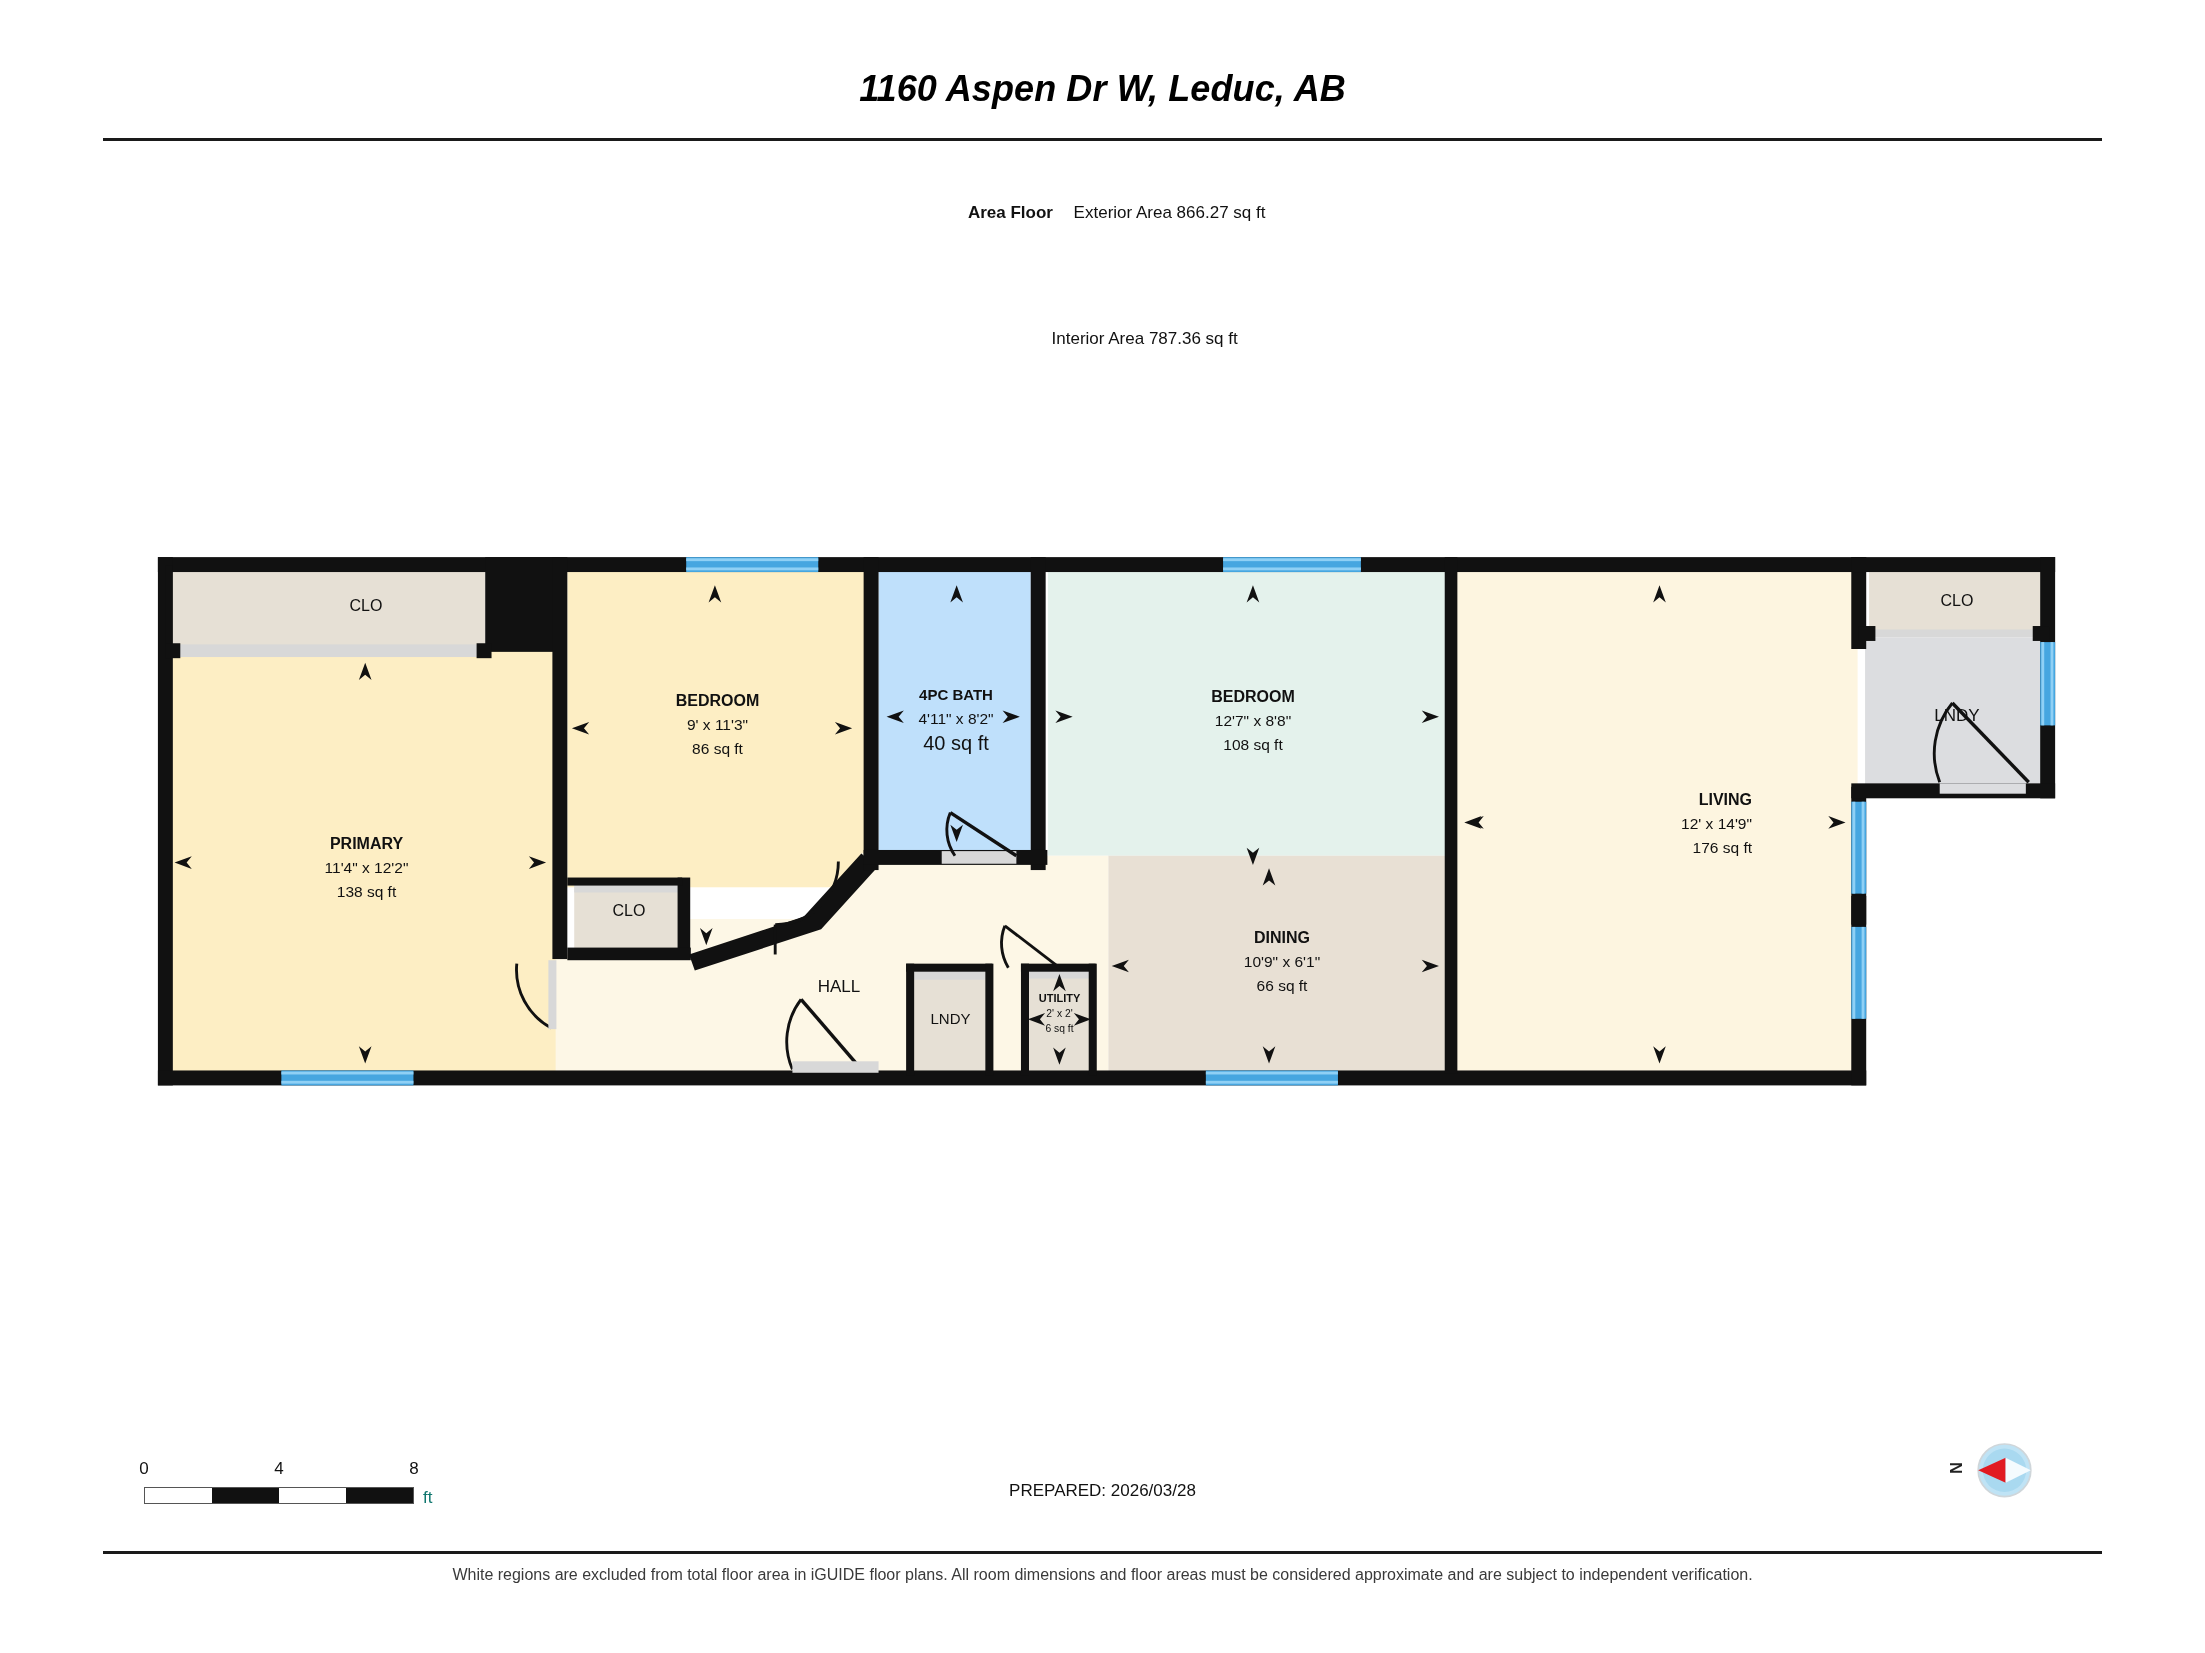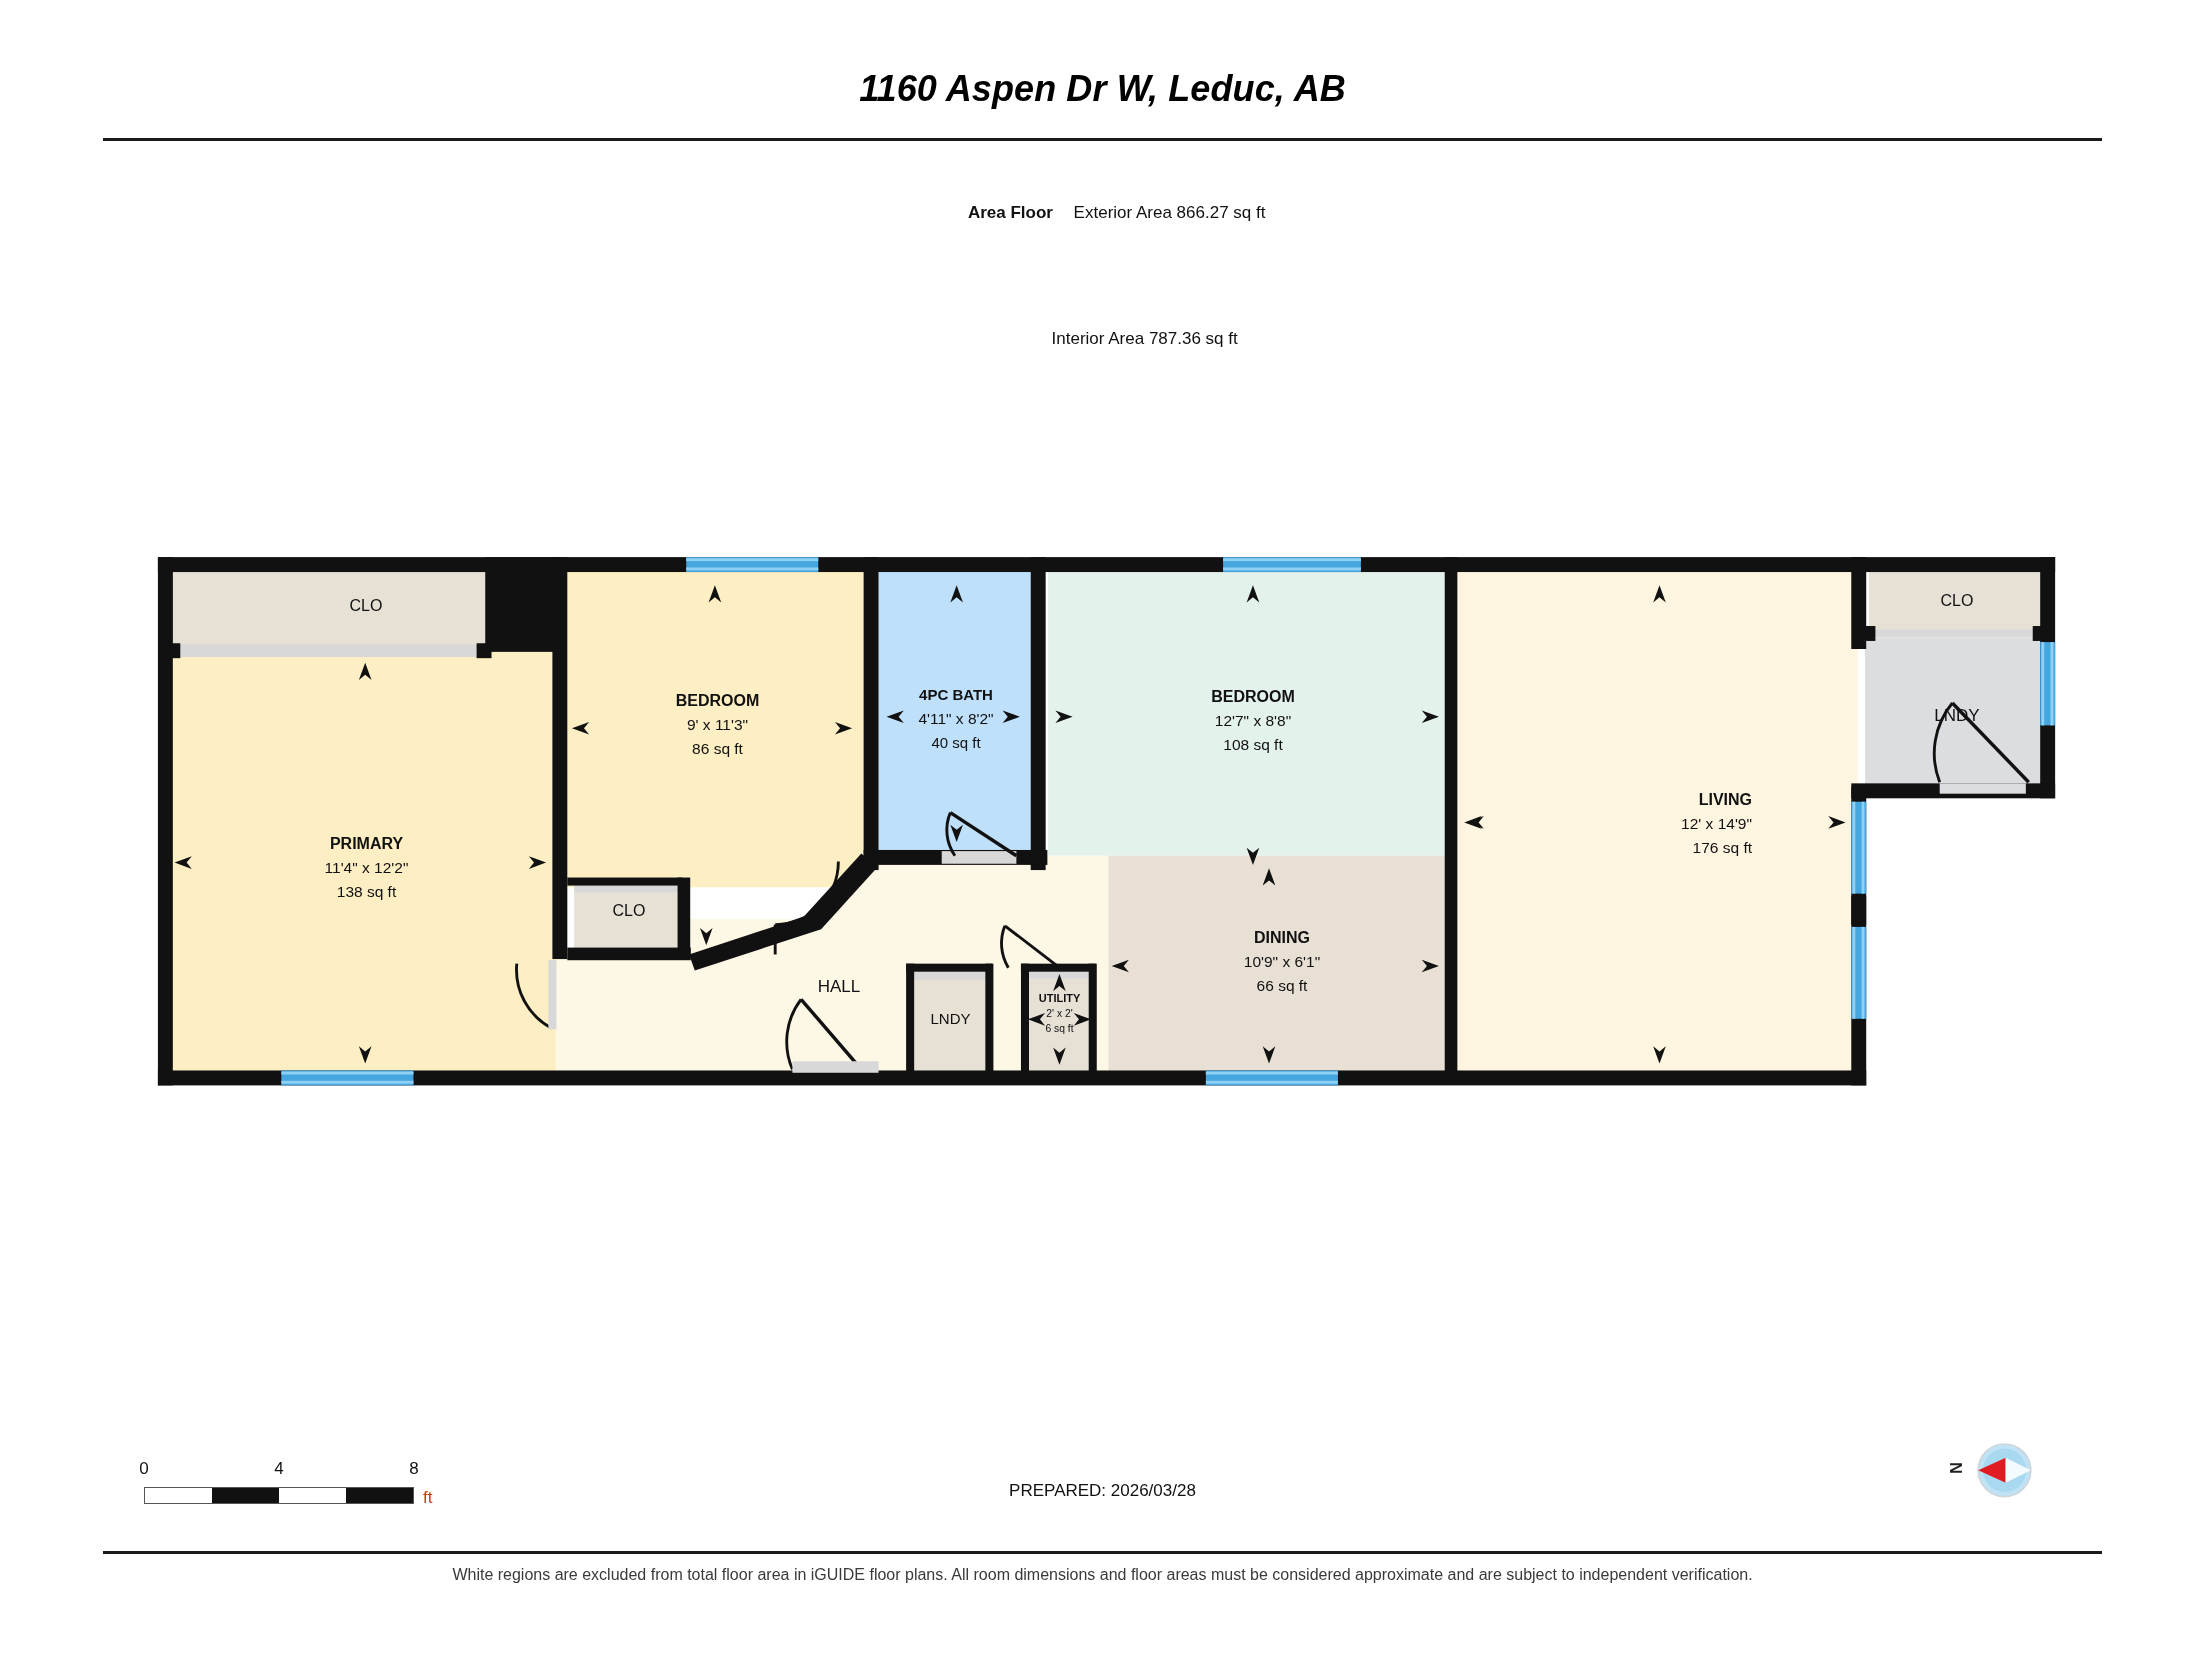--- a/index.html
+++ b/index.html
@@ -63,21 +63,21 @@
     width:270px;height:17px;
     border:1.1px solid #555;
     box-sizing:border-box;
     display:flex;
   }
   .sb-seg{flex:1 1 0;height:100%;}
   .sb-seg.dark{background:#111;}
   .sb-seg.light{background:#fff;}
   .sb-unit{
     position:absolute;left:279px;top:30px;
-    font-size:17px;line-height:17px;color:#c2410c;
+    font-size:17px;line-height:17px;color:#0f766e;
   }
 
   .prepared{
     position:absolute;left:0;right:0;top:1481px;
     text-align:center;font-size:17px;color:#111;
   }
 
   .compass{
     position:absolute;left:1953px;top:1436px;width:126px;height:80px;
   }
@@ -308,21 +308,21 @@
     <div style="font-size:16px;font-weight:bold;">BEDROOM</div>
     <div style="font-size:15.5px;">9' x 11'3"</div>
     <div style="font-size:15.5px;">86 sq ft</div>
   </div>
 
   <div style="position:absolute;left:560px;top:902px;width:138px;text-align:center;font-size:16px;">CLO</div>
 
   <div style="position:absolute;left:867px;top:683px;width:178px;text-align:center;line-height:24px;">
     <div style="font-size:15px;font-weight:bold;">4PC BATH</div>
     <div style="font-size:15.5px;">4'11" x 8'2"</div>
-    <div style="font-size:15px;">40 sq ft</div>
+    <div style="font-size:20px;">40 sq ft</div>
   </div>
 
   <div style="position:absolute;left:1161px;top:685px;width:184px;text-align:center;line-height:24px;">
     <div style="font-size:16px;font-weight:bold;">BEDROOM</div>
     <div style="font-size:15.5px;">12'7" x 8'8"</div>
     <div style="font-size:15.5px;">108 sq ft</div>
   </div>
 
   <div style="position:absolute;left:1568px;top:788px;width:184px;text-align:right;line-height:24px;">
     <div style="font-size:16px;font-weight:bold;">LIVING</div>

